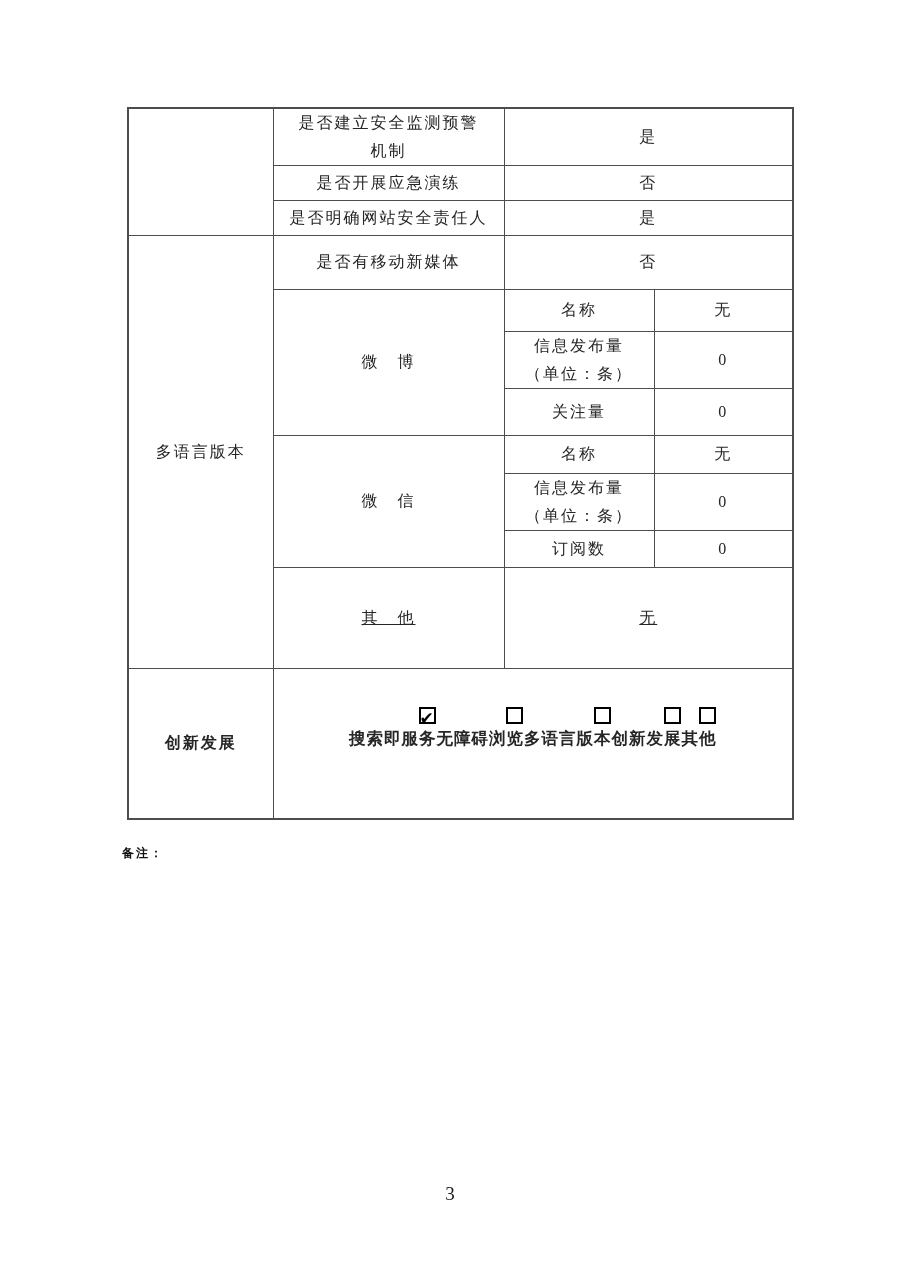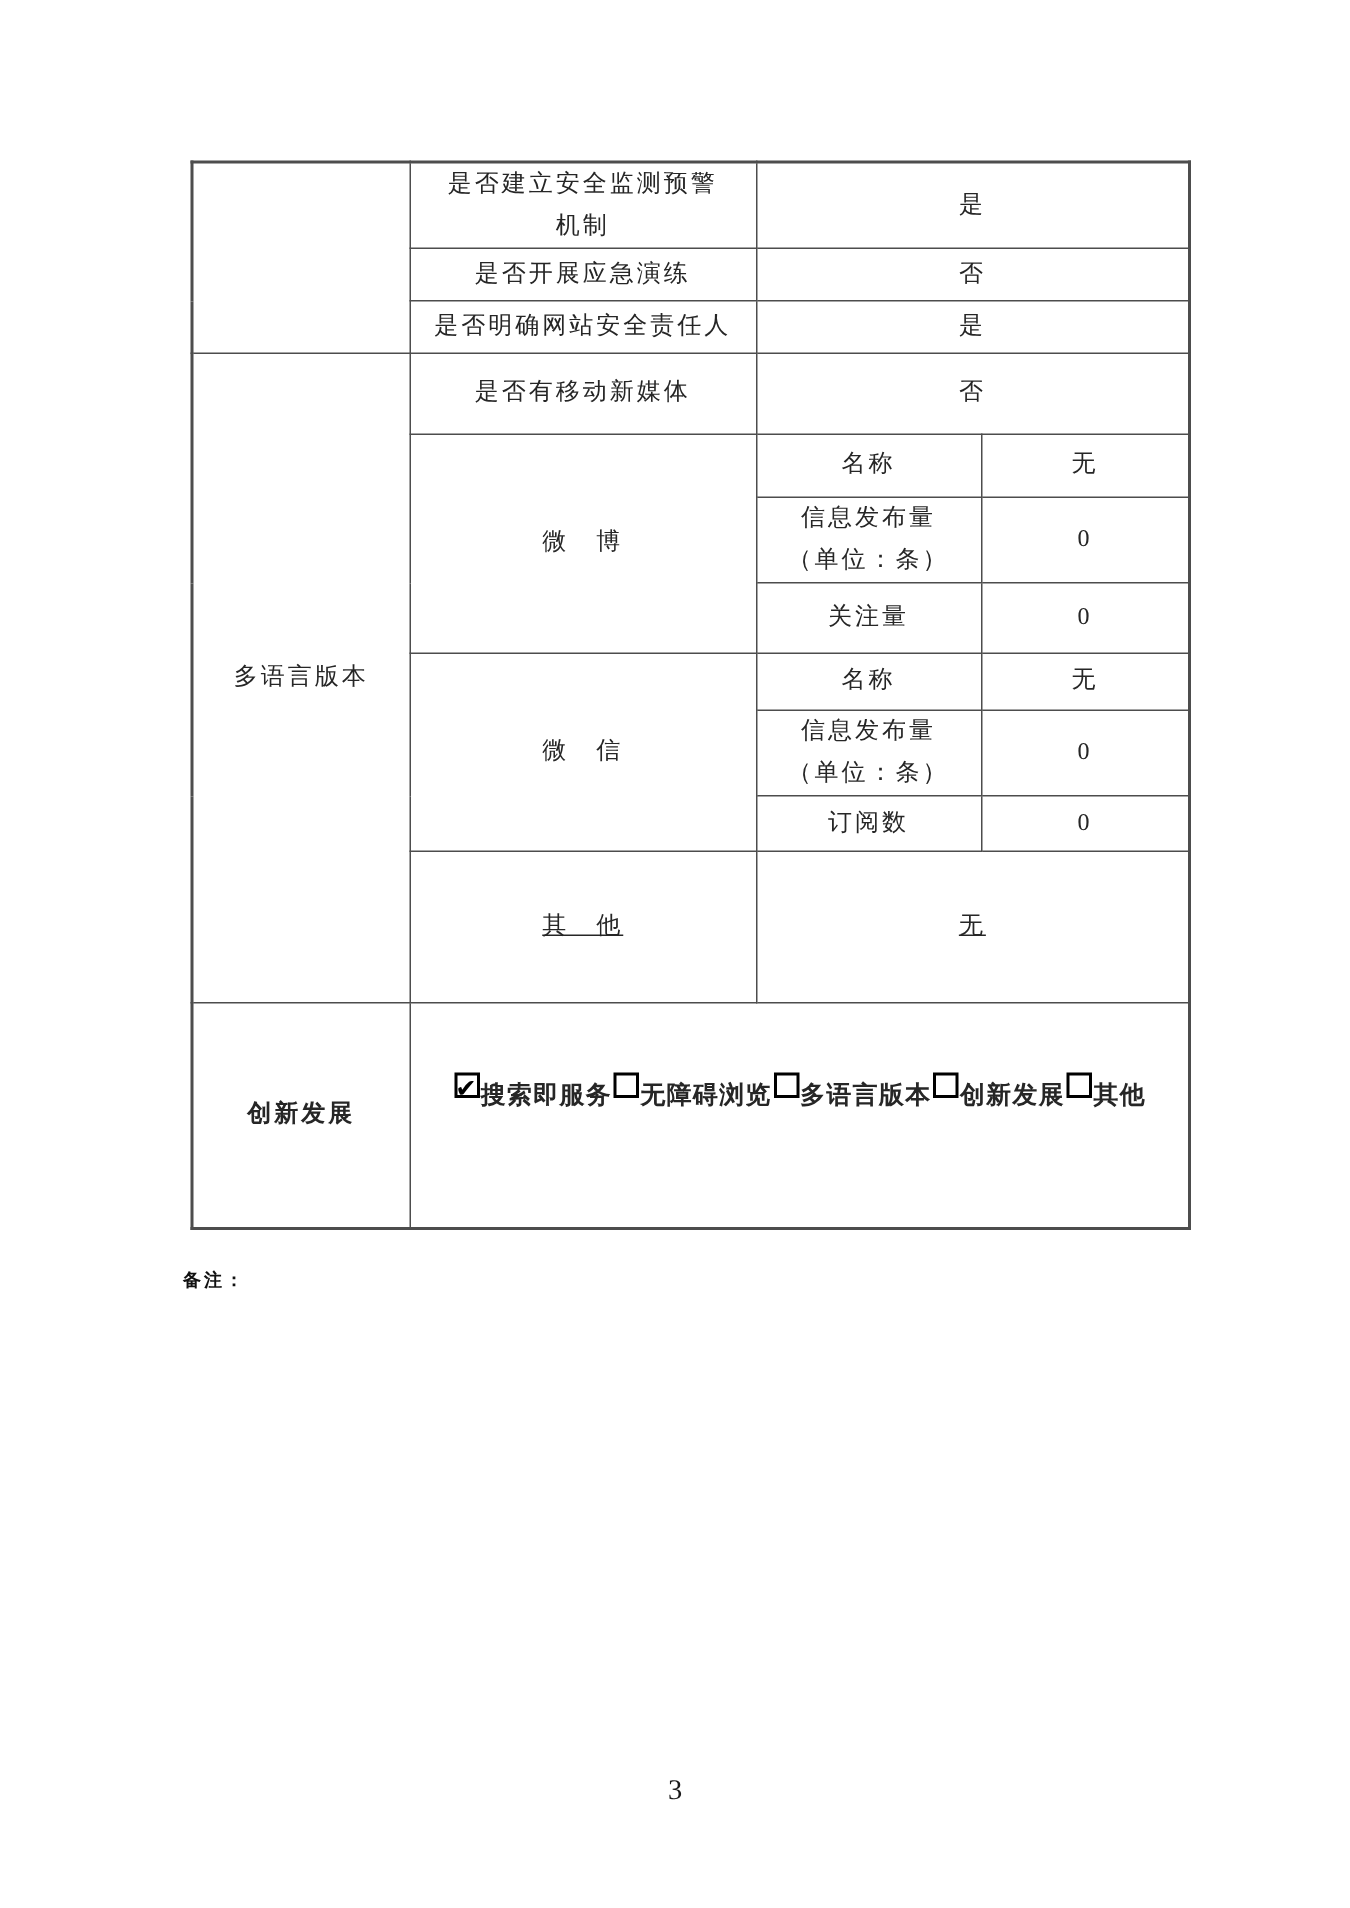--- a/index.html
+++ b/index.html
@@ -65,22 +65,23 @@
     position: relative;
     top: -13px;
     display: flex;
     align-items: center;
     justify-content: center;
     white-space: nowrap;
     letter-spacing: 1px;
   }
   .opt {
     display: inline-flex;
-    align-items: flex-start;
+    align-items: flex-end;
     font-size: 16.5px;
+    flex-direction: column;
   }
   .checkbox {
     display: inline-block;
     width: 13px;
     height: 13px;
     border: 2.5px solid #000;
     background: #fff;
     position: relative;
     margin: 0 1px;
     flex: 0 0 auto;

